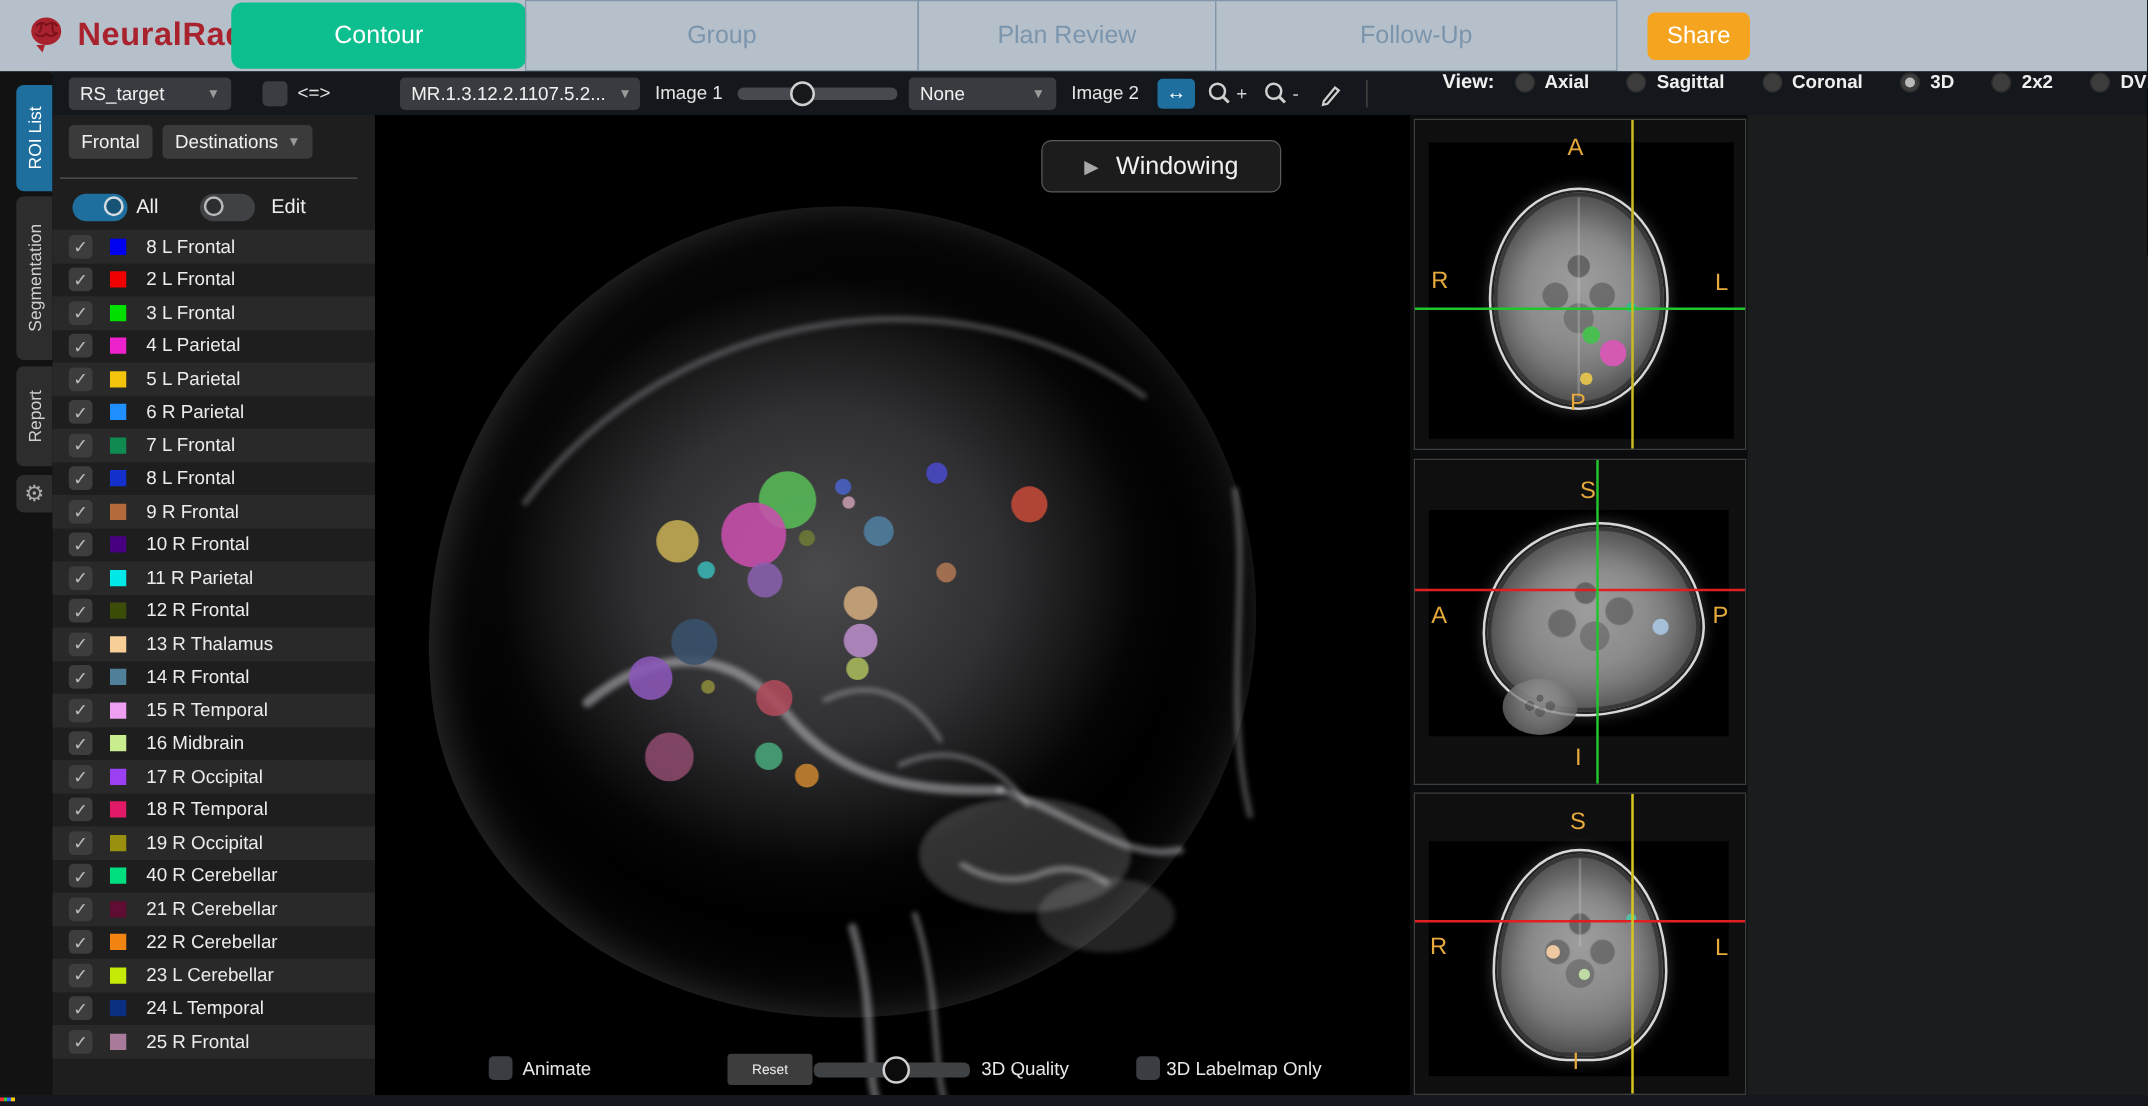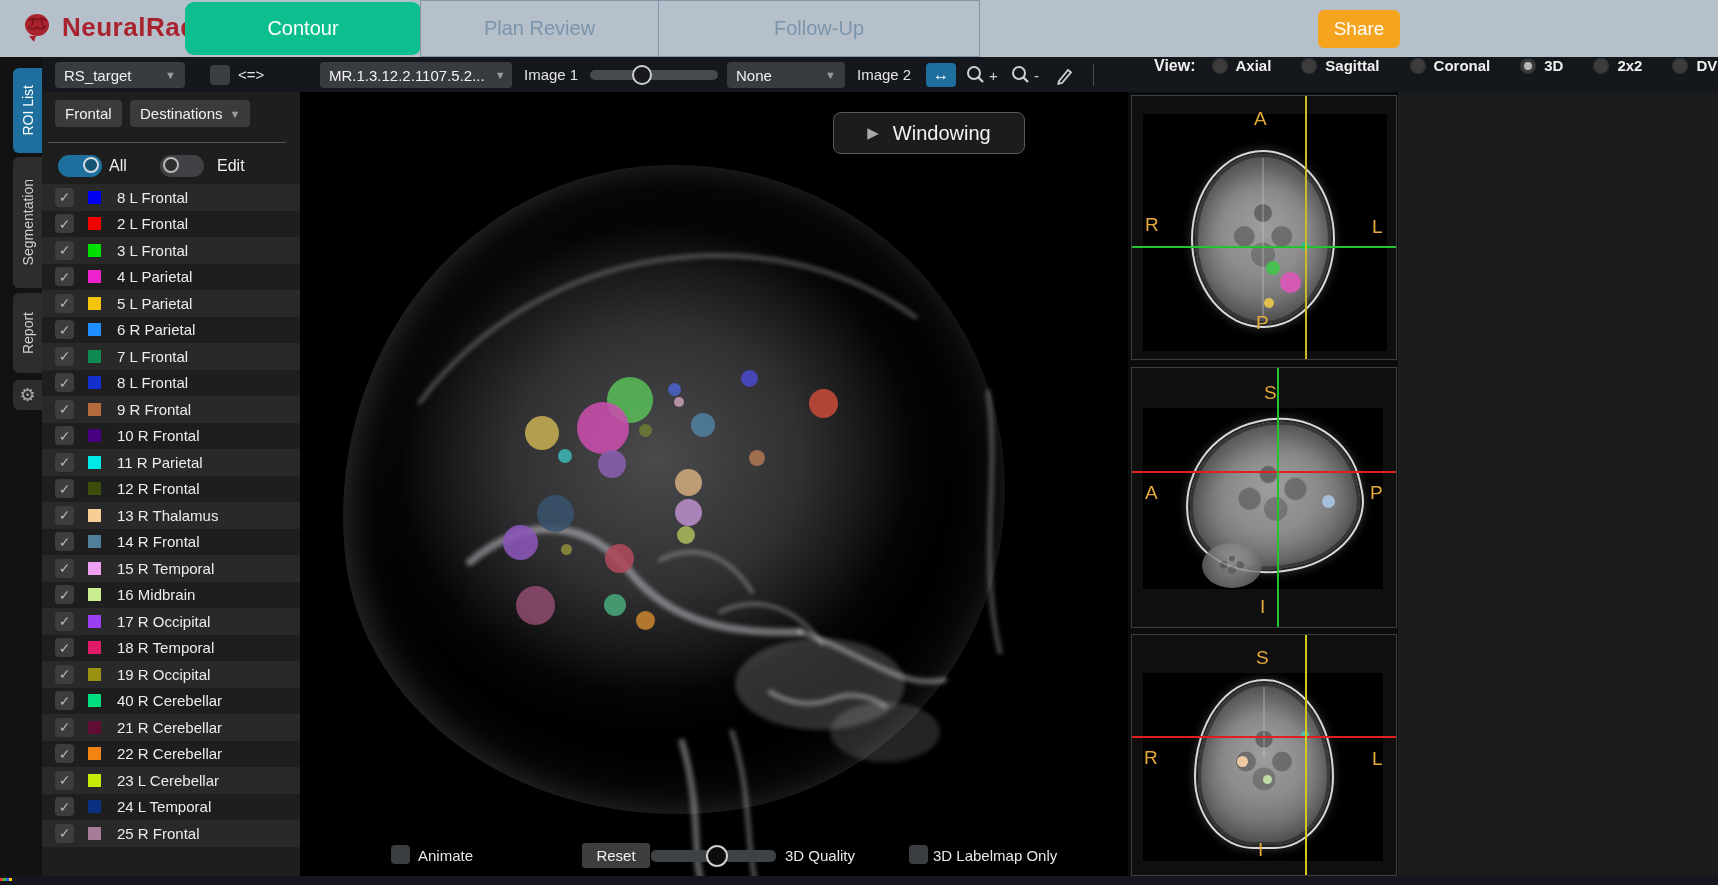--- a/index.html
+++ b/index.html
@@ -76,21 +76,21 @@
   .head{position:absolute;left:40px;top:73px;width:665px;height:650px;transform:rotate(-6deg);
         border-radius:50% 50% 48% 52%/55% 50% 50% 45%;
         background:radial-gradient(closest-side at 48% 45%,rgba(205,205,212,.36),rgba(160,160,167,.30) 45%,rgba(108,108,114,.22) 66%,rgba(44,44,46,.12) 80%,transparent 95%);
         box-shadow:inset 0 0 70px rgba(255,255,255,.10), inset 8px 0 30px rgba(255,255,255,.10);}
   .vessels{position:absolute;left:0;top:0;}
   .blob{position:absolute;border-radius:50%;opacity:.88;filter:blur(.5px);}
   .bottombar{position:absolute;left:0;top:748px;width:828px;height:34px;}
   .bcheck{position:absolute;top:5px;width:19px;height:19px;background:#3a3d41;border-radius:4px;cursor:pointer;}
   .blab{position:absolute;top:7px;font-size:15px;color:#e8e8e8;white-space:nowrap;}
   .resetbtn{position:absolute;left:282px;top:3px;width:68px;height:25px;background:#3d3d3d;border-radius:3px;
-            color:#f0f0f0;font-size:15px;display:flex;align-items:center;justify-content:center;cursor:pointer;}
+            color:#f0f0f0;font-size:11px;display:flex;align-items:center;justify-content:center;cursor:pointer;}
 
   
   .vpanel{position:absolute;left:1131px;width:266px;background:#0f0f0f;border:1px solid #3e3e3e;box-sizing:border-box;overflow:hidden;}
   .imgarea{position:absolute;background:#000;}
   .slice{position:absolute;border-radius:50%;
          background:radial-gradient(circle at 50% 44%,#9d9d9d 0%,#8c8c8c 38%,#7a7a7a 58%,#696969 74%,#585858 86%);
          box-shadow:0 0 0 2px rgba(15,15,15,.9),0 0 0 4px rgba(232,232,232,.92),0 0 10px 5px rgba(200,200,200,.22),
                     inset 0 0 0 3px rgba(25,25,25,.5), inset 0 18px 26px rgba(40,40,40,.45), inset 0 -10px 22px rgba(50,50,50,.4);}
   .slice::before{content:"";position:absolute;inset:12%;border-radius:50%;
          background:radial-gradient(circle at 50% 30%,rgba(60,60,60,.55) 0 8%,transparent 9%),
@@ -122,20 +122,23 @@
       </svg>
       <span class="logo-text">NeuralRad</span>
     </div>
 
     <div class="toptabs">
 
         <div class="toptab active" style="width: 236px;">
           <span>Contour</span>
         </div>
 
+        <div class="toptab" style="width: 315px;">
+          <span>Group</span>
+        </div>
 
         <div class="toptab" style="width: 239px;">
           <span>Plan Review</span>
         </div>
 
         <div class="toptab" style="width: 322px;">
           <span>Follow-Up</span>
         </div>
       </div>
 

